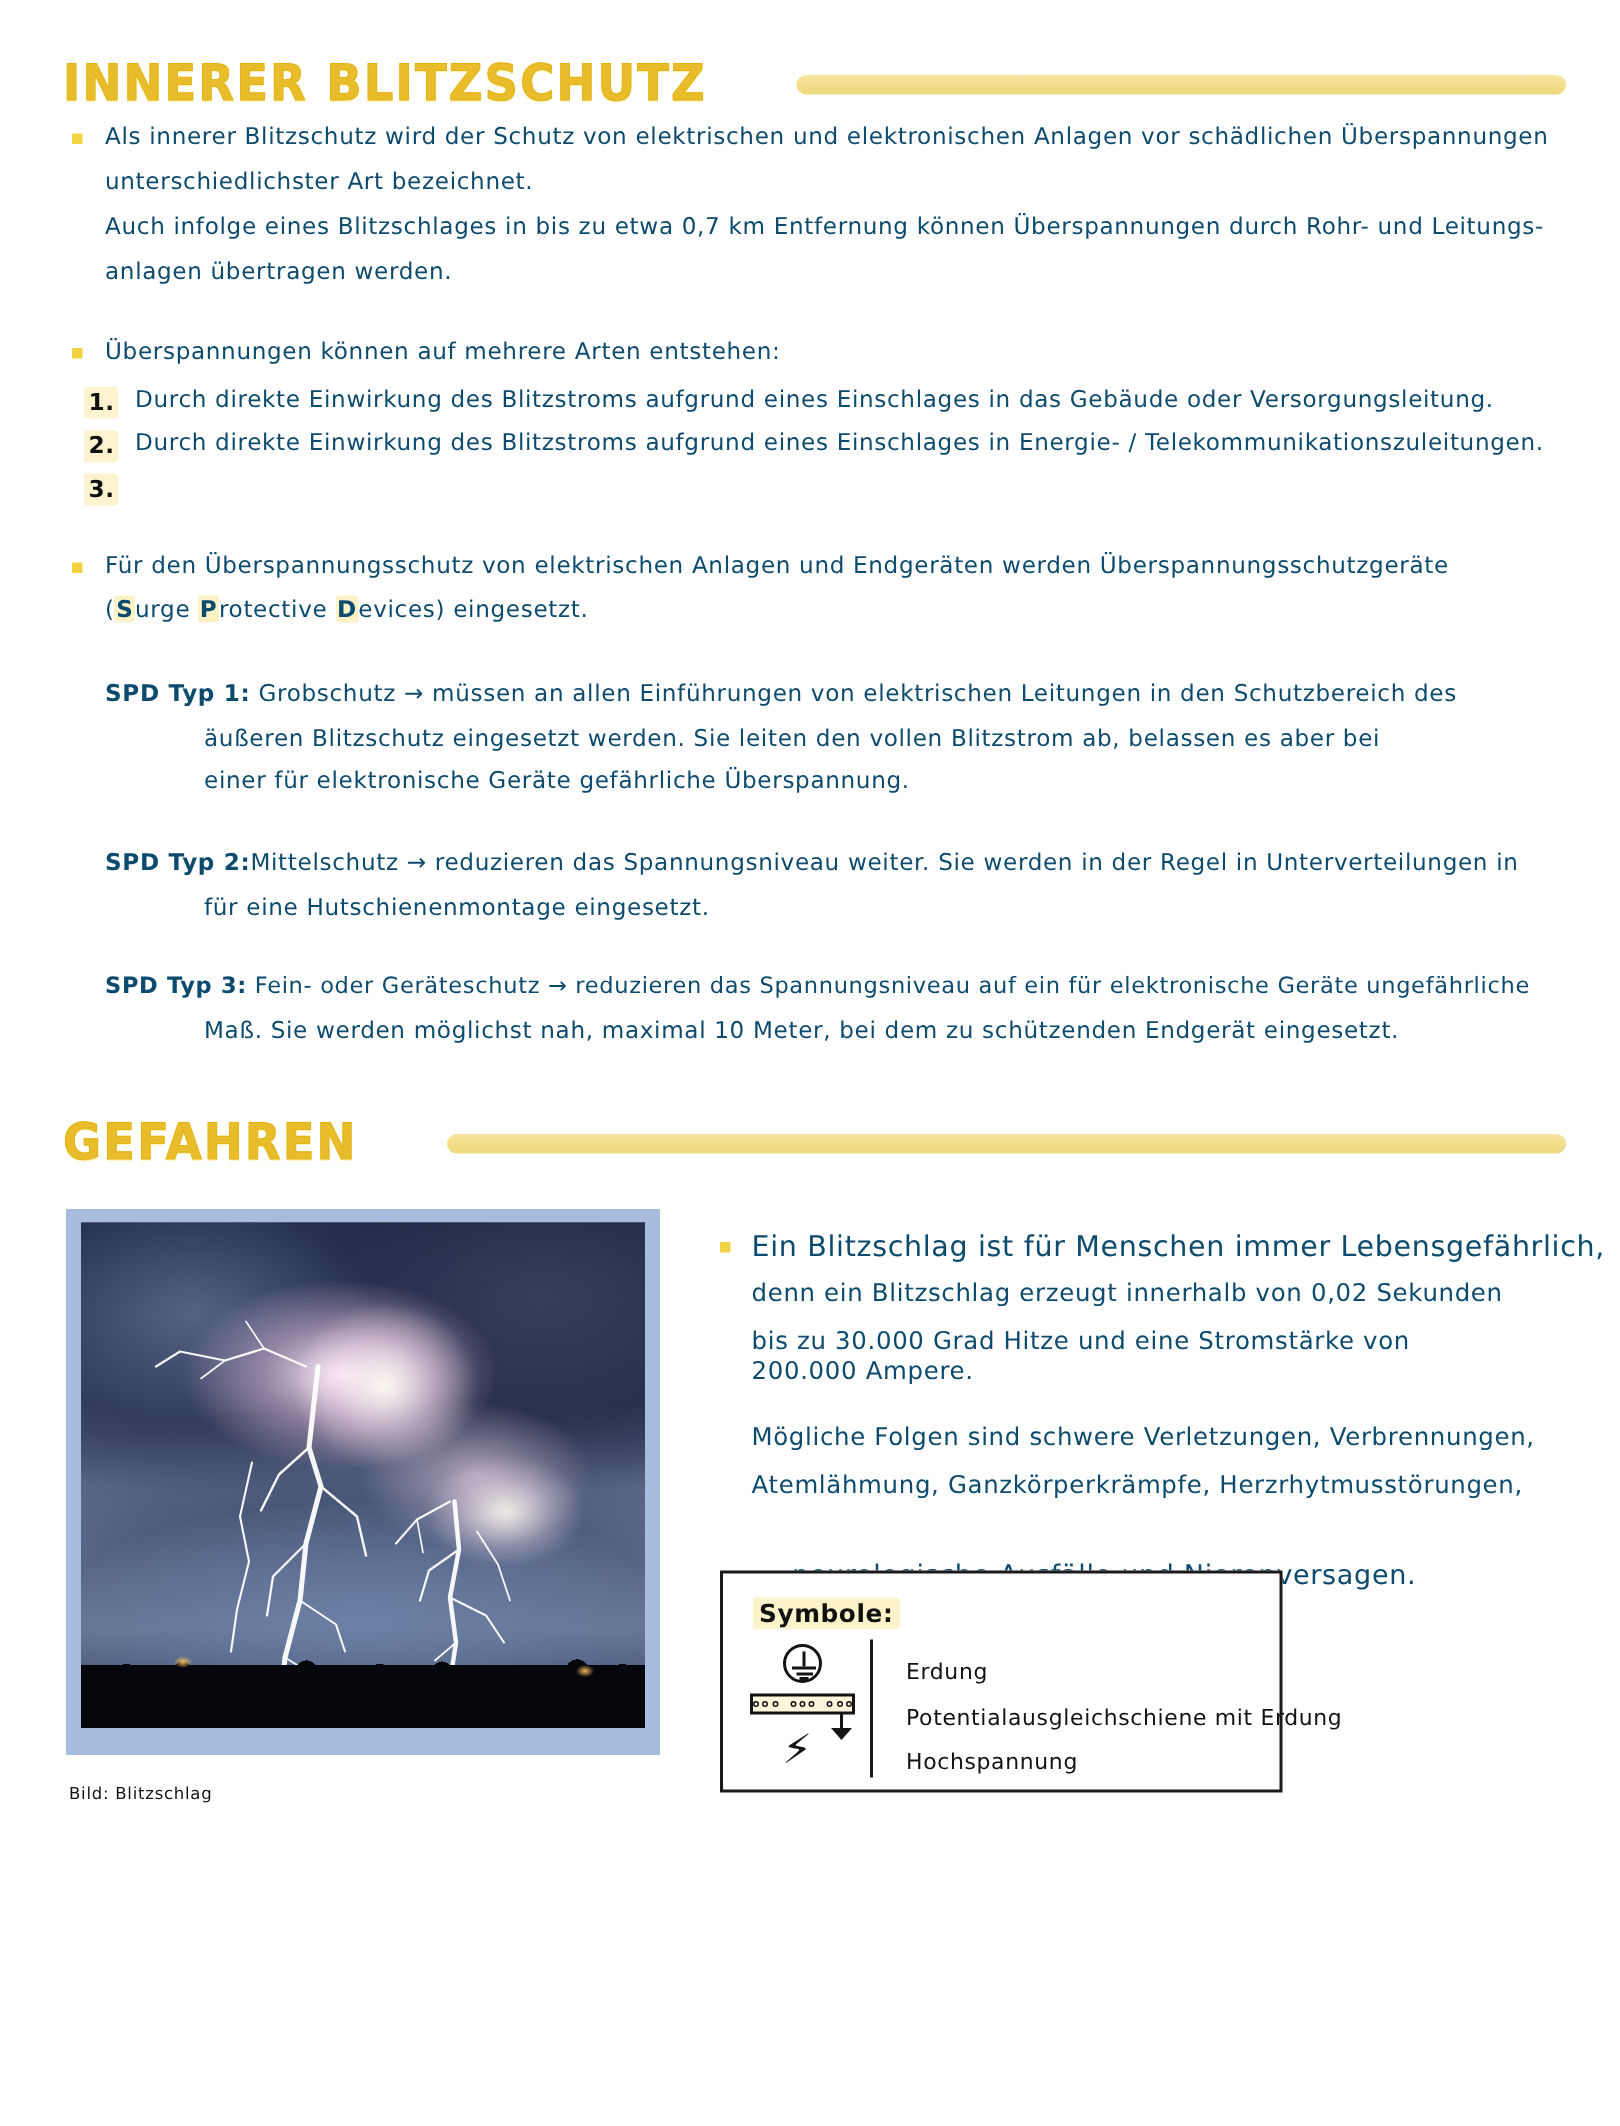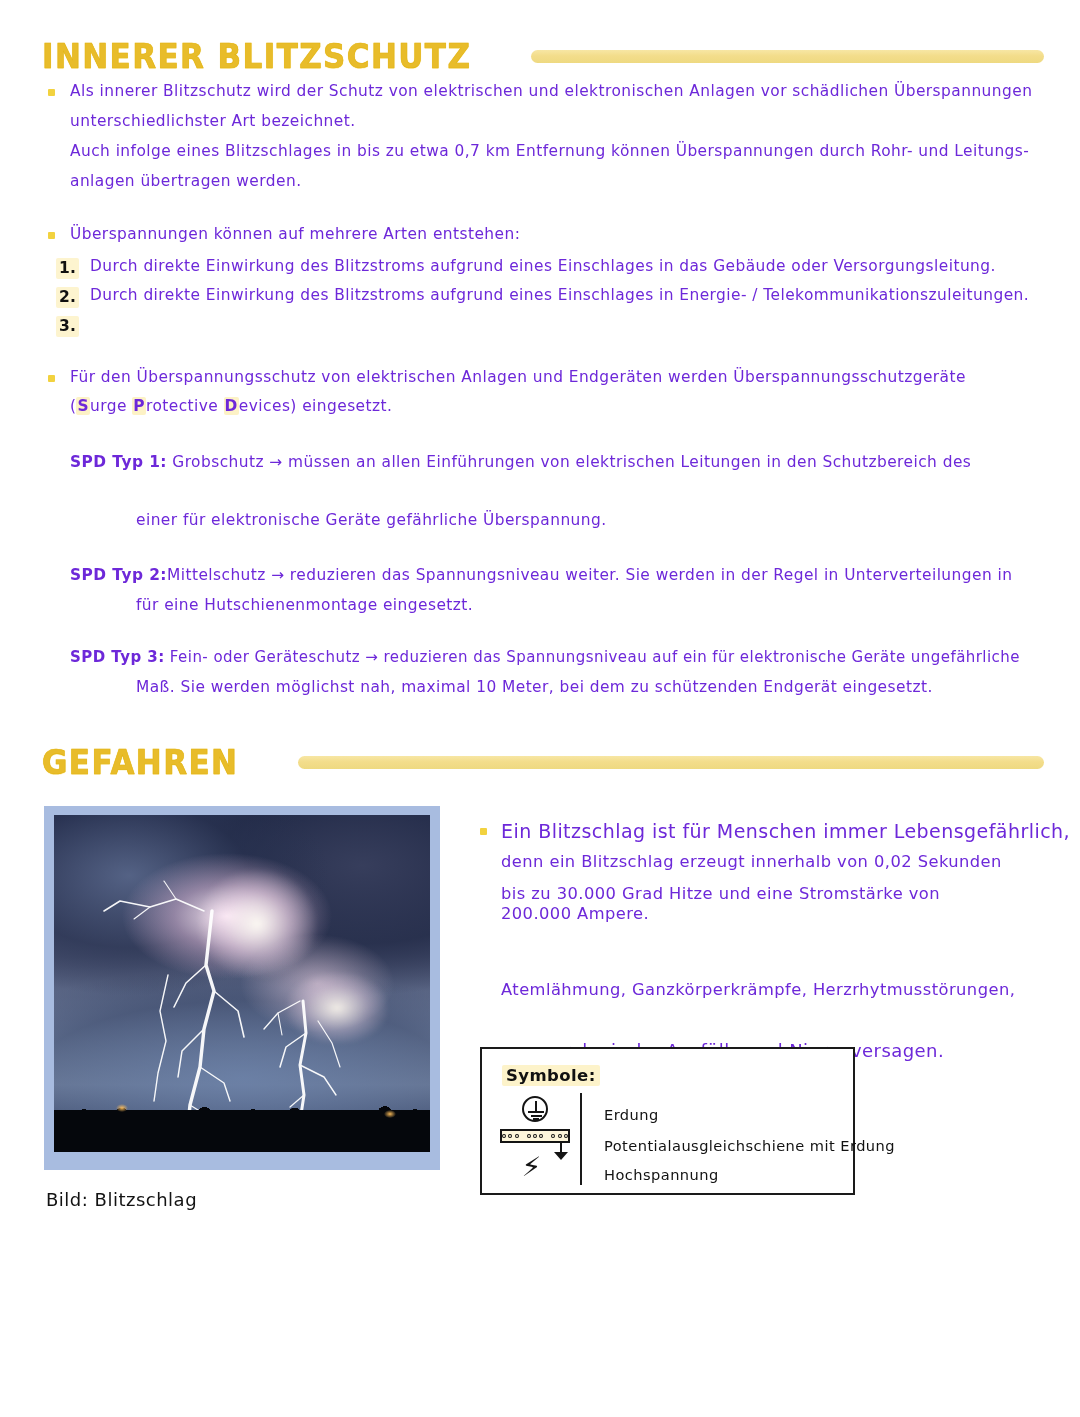--- a/index.html
+++ b/index.html
@@ -53,21 +53,21 @@
 
   #head-inner { left: 42px; top: 34px; width: 1002px; }
   #head-inner .rule { max-width: 660px; }
   #head-gefahren { left: 42px; top: 740px; width: 1002px; }
 
   
   .hx {
     font-family: "DejaVu Sans", sans-serif;
     font-size: 15.4px;
     letter-spacing: 0.45px;
-    color: #6d28d9;
+    color: #0c4a6e;
     line-height: 1.0;
     white-space: nowrap;
   }
   .line { position: absolute; }
 
   
   .sq-bullet {
     position: absolute;
     width: 7px;
     height: 7px;
@@ -244,21 +244,21 @@
     line-height: 1;
     color: #141414;
     transform: scaleX(1.05);
   }
 
   #caption {
     position: absolute;
     left: 46px;
     top: 1189px;
     font-family: "DejaVu Sans", sans-serif;
-    font-size: 18px;
+    font-size: 11px;
     letter-spacing: .5px;
     color: #131313;
   }
 </style>
 </head>
 <body>
 
 <div class="page">
 
   <div class="section-head" id="head-inner">
@@ -286,20 +286,21 @@
   <span class="sq-bullet" style="left:48px; top:375px;"></span>
   <div class="line hx" style="left:70px; top:370px;">Für den Überspannungsschutz von elektrischen Anlagen und Endgeräten werden Überspannungsschutzgeräte</div>
   <div class="line hx" style="left:70px; top:399px;">
     <span>(</span><span class="hl bold">S</span><span>urge </span><span class="hl bold">P</span><span>rotective </span><span class="hl bold">D</span><span>evices) eingesetzt.</span>
   </div>
 
   <div class="line hx" style="left:70px; top:455px;">
     <span class="bold">SPD Typ 1:</span>
     <span>Grobschutz → müssen an allen Einführungen von elektrischen Leitungen in den Schutzbereich des</span>
   </div>
+  <div class="line hx" style="left:136px; top:485px;">äußeren Blitzschutz eingesetzt werden. Sie leiten den vollen Blitzstrom ab, belassen es aber bei</div>
   <div class="line hx" style="left:136px; top:513px;">einer für elektronische Geräte gefährliche Überspannung.</div>
 
   <div class="line hx" style="left:70px; top:568px;">
     <span class="bold">SPD Typ 2:</span><span>Mittelschutz → reduzieren das Spannungsniveau weiter. Sie werden in der Regel in Unterverteilungen in</span>
   </div>
   <div class="line hx" style="left:136px; top:598px;">für eine Hutschienenmontage eingesetzt.</div>
 
   <div class="line hx" style="left:70px; top:650px; font-size:15px;">
     <span class="bold">SPD Typ 3:</span>
     <span>Fein- oder Geräteschutz → reduzieren das Spannungsniveau auf ein für elektronische Geräte ungefährliche</span>
@@ -342,20 +343,21 @@
       <span class="orange-glow" style="left:330px; bottom:34px;"></span>
     </div>
   </div>
   <div id="caption">Bild: Blitzschlag</div>
 
   <span class="sq-bullet" style="left:480px; top:828px;"></span>
   <div class="line hx" style="left:501px; top:822px; font-size:19px;">Ein Blitzschlag ist für Menschen immer Lebensgefährlich,</div>
   <div class="line hx" style="left:501px; top:854px; font-size:16.3px;">denn ein Blitzschlag erzeugt innerhalb von 0,02 Sekunden</div>
   <div class="line hx" style="left:501px; top:886px; font-size:16.3px;">bis zu 30.000 Grad Hitze und eine Stromstärke von</div>
   <div class="line hx" style="left:501px; top:906px; font-size:16.3px;">200.000 Ampere.</div>
+  <div class="line hx" style="left:501px; top:950px; font-size:16.3px;">Mögliche Folgen sind schwere Verletzungen, Verbrennungen,</div>
   <div class="line hx" style="left:501px; top:982px; font-size:16.3px;">Atemlähmung, Ganzkörperkrämpfe, Herzrhytmusstörungen,</div>
   <div class="line hx" style="left:528px; top:1014px; font-size:18px;margin-top:28px;">neurologische Ausfälle und Nierenversagen.</div>
 
   <div id="symbols-box">
     <div id="symbols-title">Symbole:</div>
     <div id="symbols-divider"></div>
 
     <div class="sym-icon" style="left:40px; top:47px;">
       <div class="earth-circle">
         <i class="ec-v"></i>

